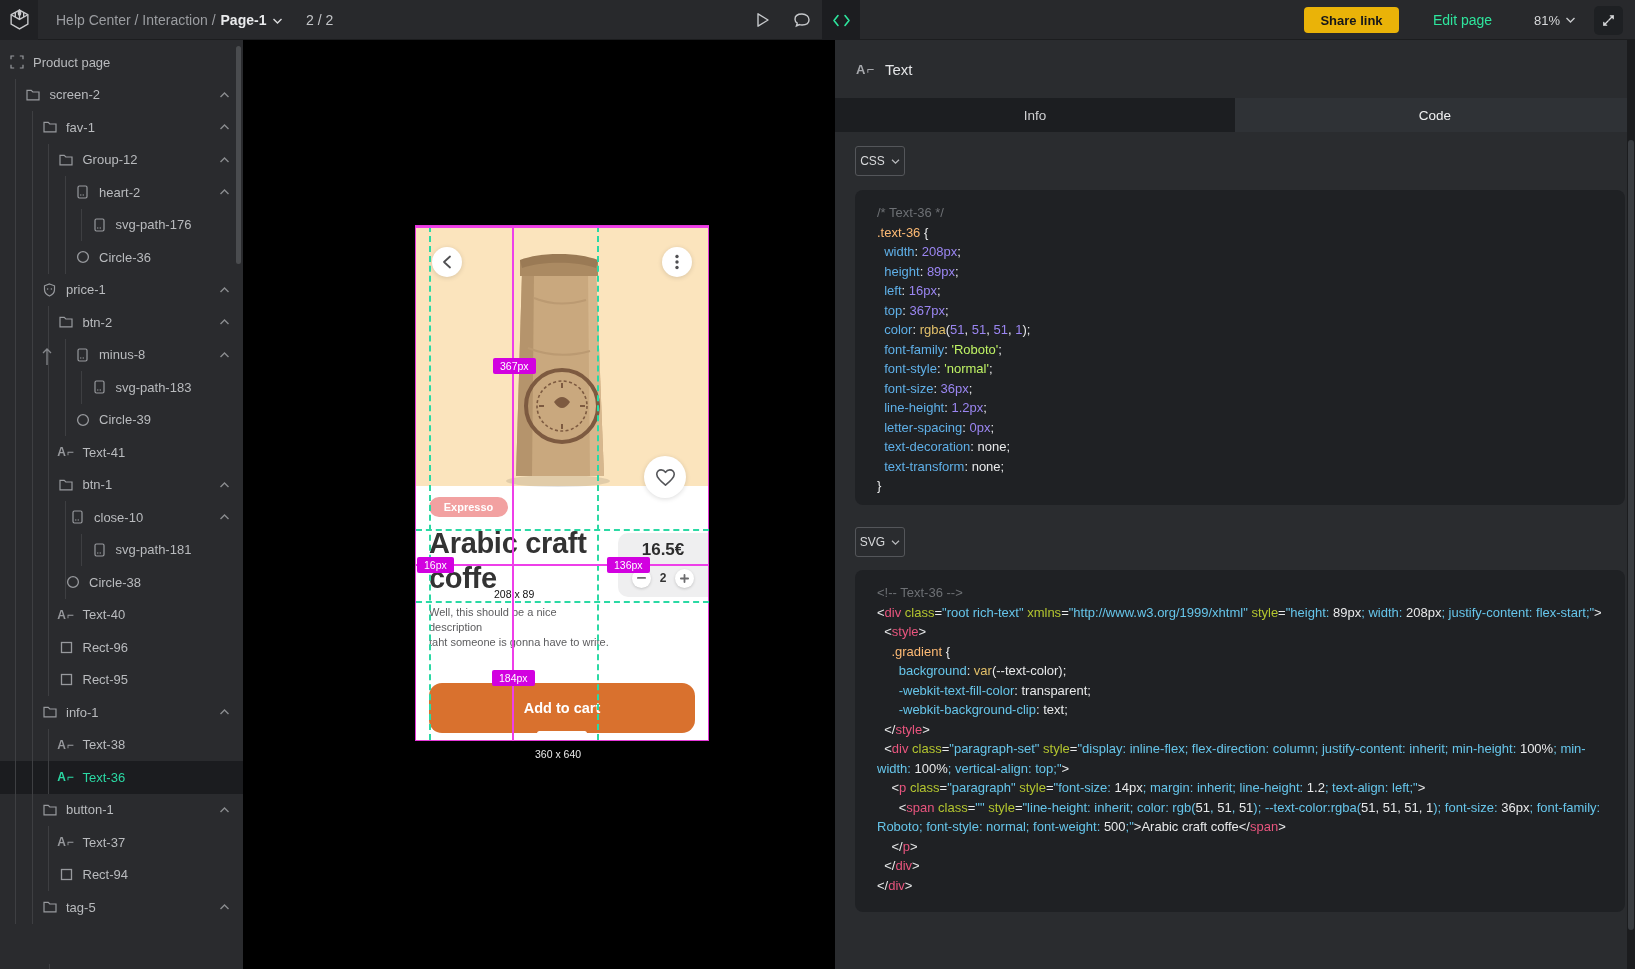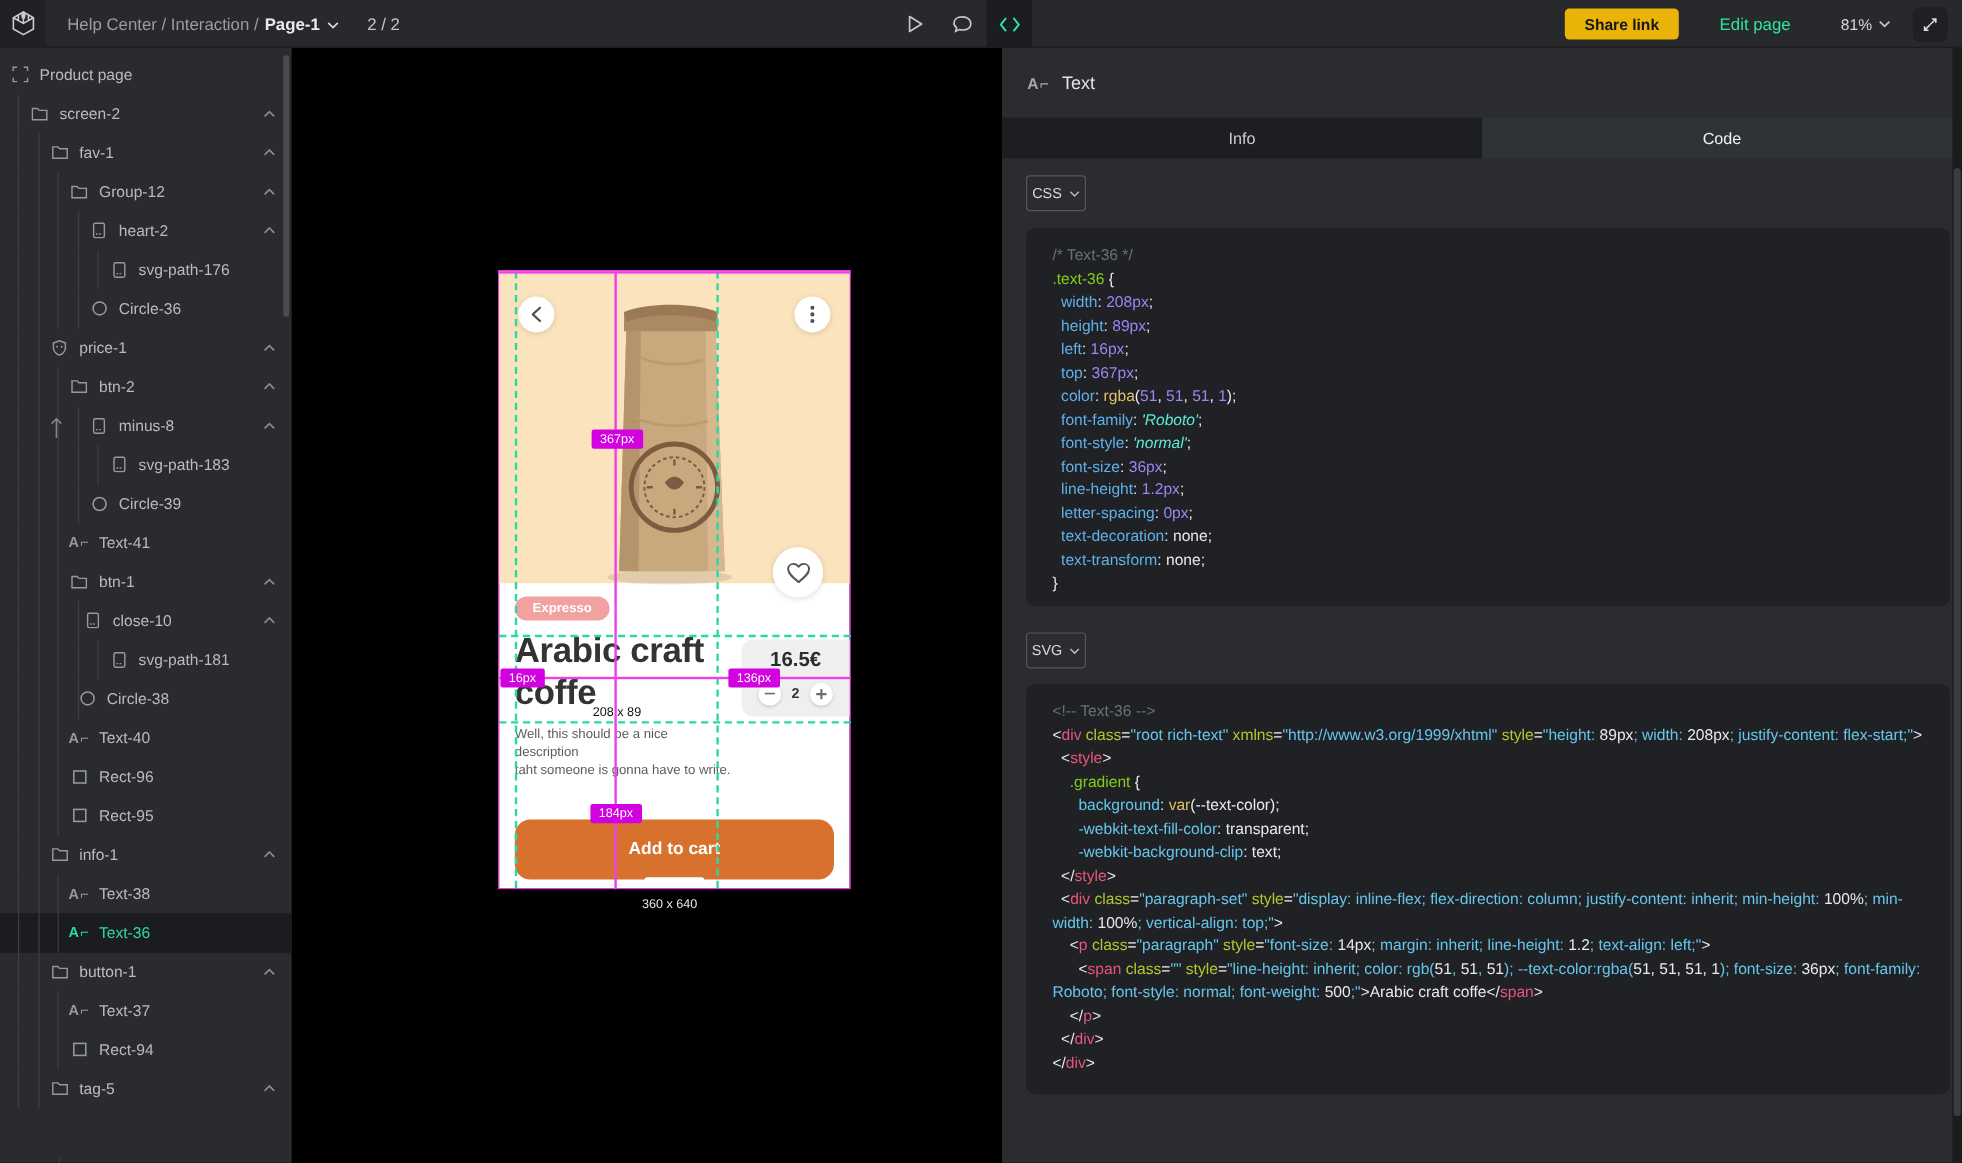--- a/index.html
+++ b/index.html
@@ -114,23 +114,23 @@
   .sel-box { position:absolute; left:20px; width:50px; height:30px;
     border:1px solid #54565a; border-radius:3px; background:transparent; color:#d8d9db;
     font-size:12px; display:flex; align-items:center; justify-content:center; gap:6px;
     cursor:pointer; }
   #css-select { top:106px; } #svg-select { top:487px; }
   .code-block { position:absolute; left:20px; width:770px; background:#1f2124;
     border-radius:8px; padding:13px 22px; font-size:13px; line-height:19.5px; color:#e8e9ea; }
   #css-code { top:150px; height:315px; }
   #svg-code { top:530px; height:342px; }
   .code-line { white-space:pre-wrap; }
-  .c-cm{color:#6d7074;} .c-sel{color:#84cc16;} .c-pun{color:#e8e9ea;}
+  .c-cm{color:#6d7074;} .c-sel{color:#fdba74;} .c-pun{color:#e8e9ea;}
   .c-prop{color:#5fb0e8;} .c-num{color:#9b86f2;} .c-kw{color:#e2c06a;}
-  .c-str{color:#5eead4;font-style:italic;} .c-tag{color:#e8557e;} .c-attr{color:#b3c52f;}
+  .c-str{color:#bef264;} .c-tag{color:#e8557e;} .c-attr{color:#b3c52f;}
   .c-val{color:#66c5ea;} .c-txt{color:#e8e9ea;}
   #insp-scroll { position:absolute; right:0; top:0; width:8px; height:929px; background:#1b1c1e; }
   #insp-thumb { position:absolute; right:1px; top:100px; width:6px; height:790px;
     background:#393c40; border-radius:3px; cursor:pointer; }
 </style>
 </head>
 <body>
 
 <div id="topbar">
   <div id="logo">

